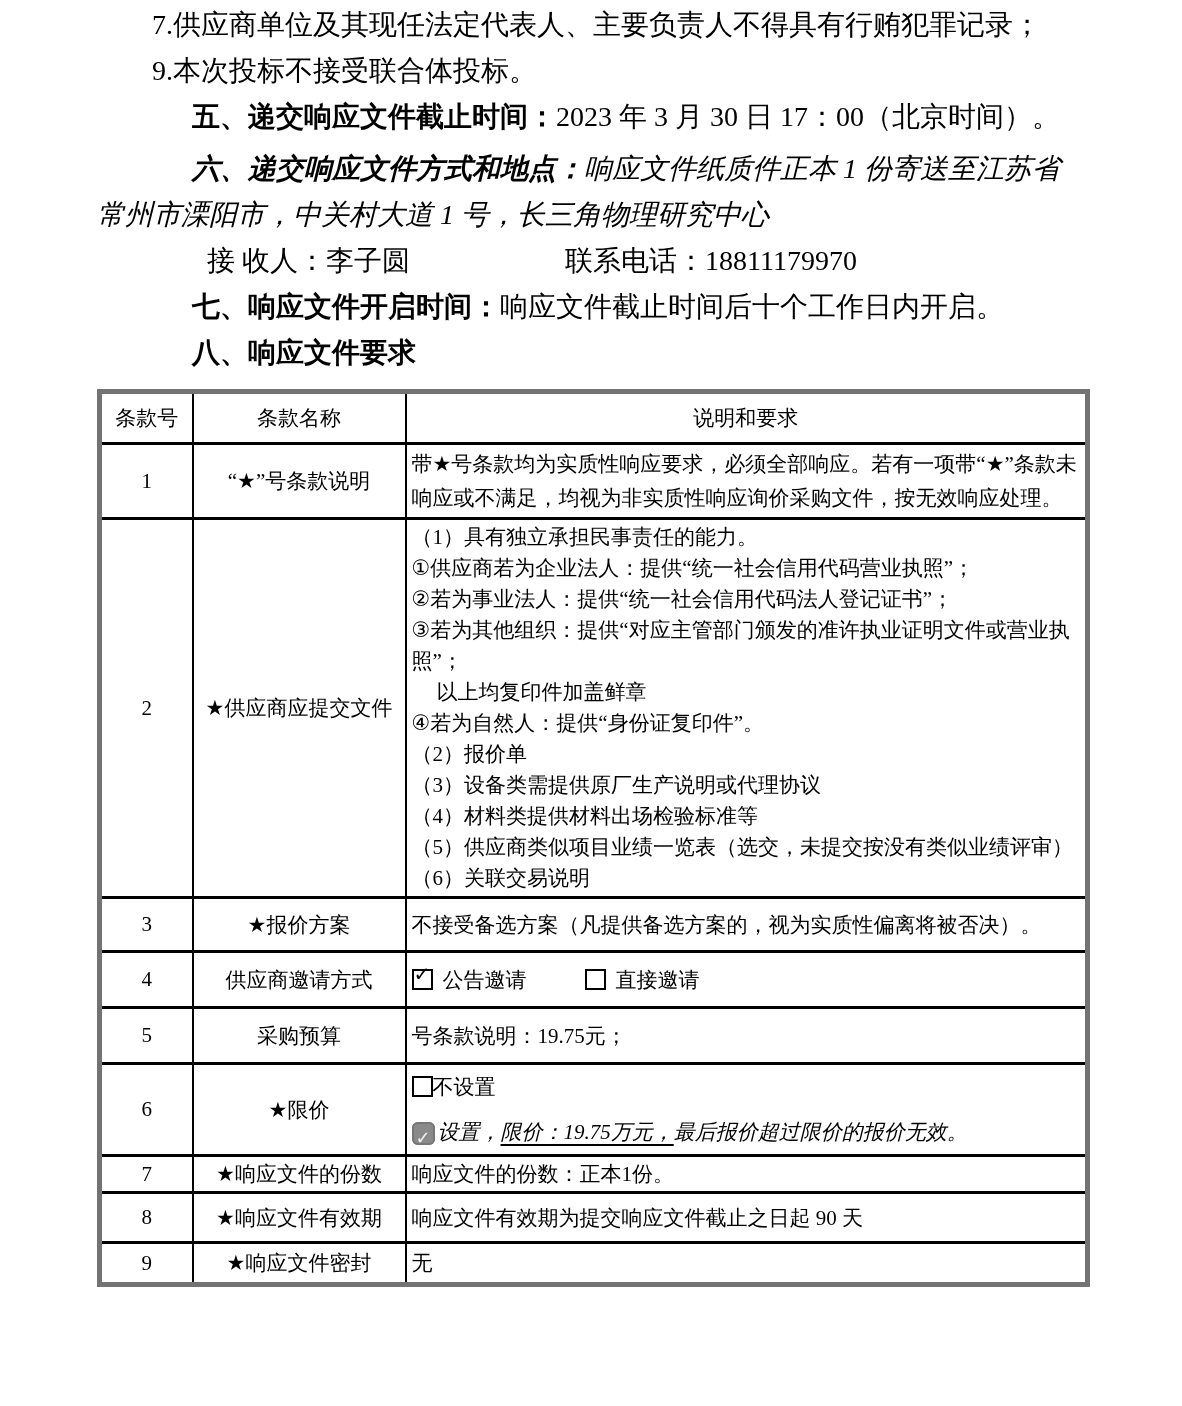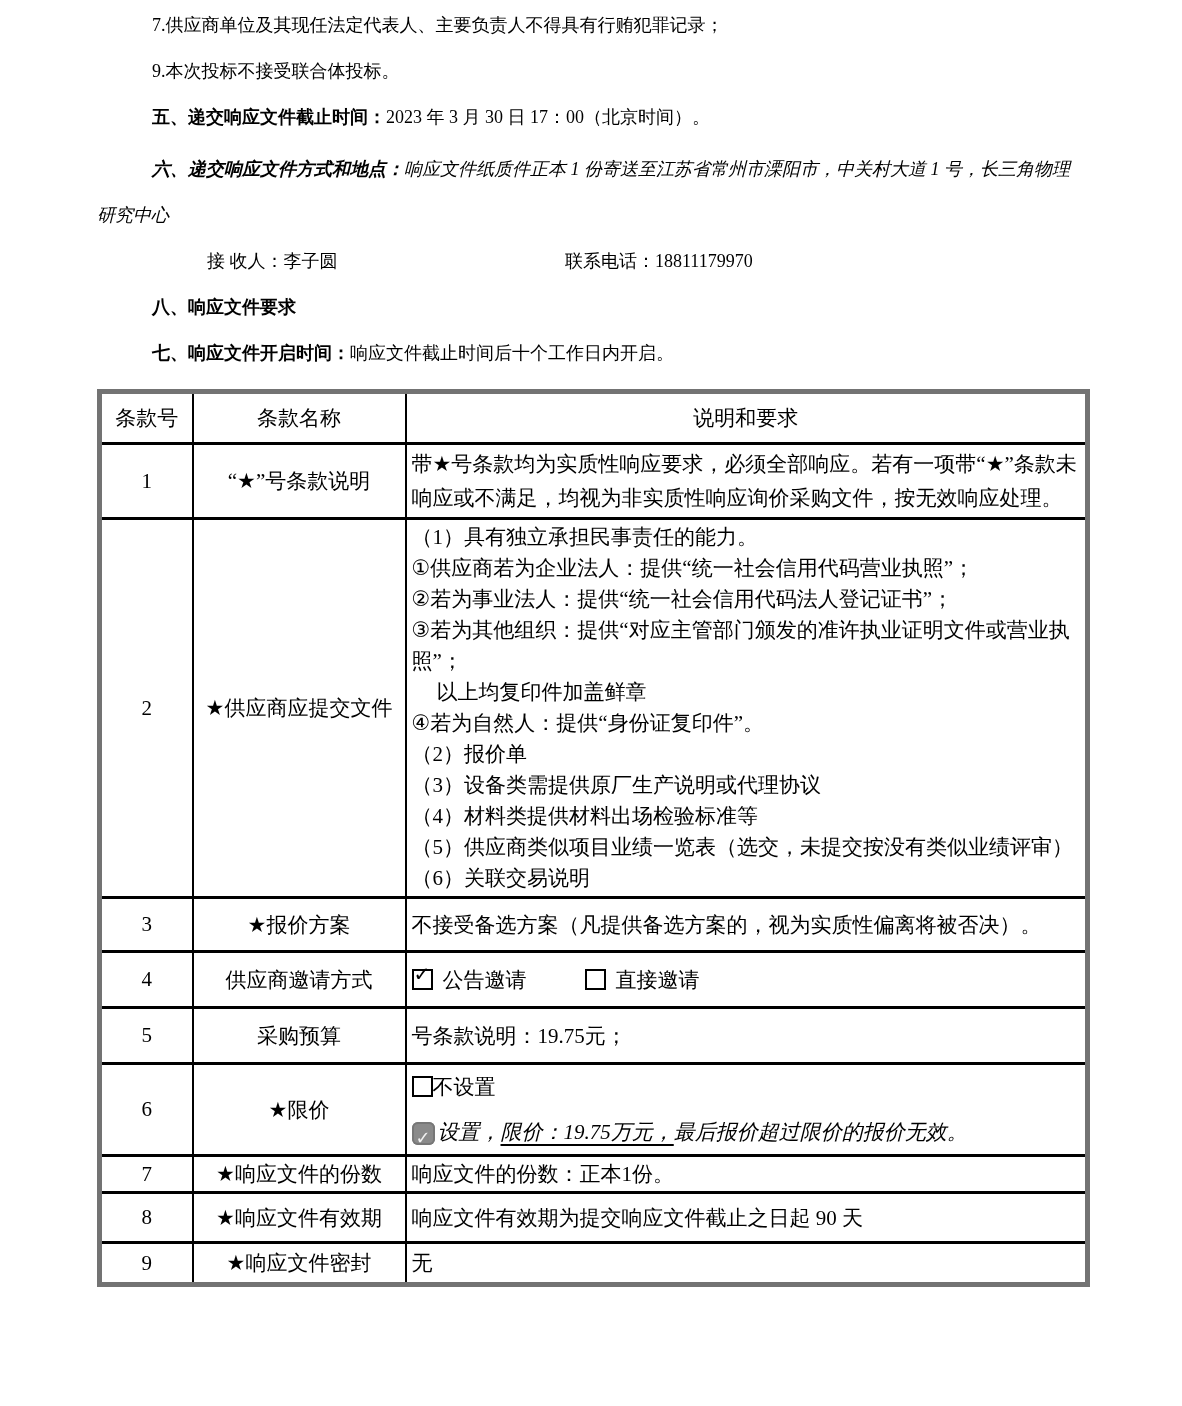--- a/index.html
+++ b/index.html
@@ -2,22 +2,22 @@
 <html><head>
 <meta charset="utf-8">
 <style>
   html,body{margin:0;padding:0;background:#fff;}
   body{
     width:1182px;height:1406px;
     font-family:"Liberation Serif","DejaVu Serif","DejaVu Sans",serif;
     color:#000;overflow:hidden;
   }
   .page{padding:2px 97px 0 97px;}
-  .para{margin:0;font-size:18px;line-height:46px;text-indent:55px;}
-  .para b{font-weight:bold;}
+  .para{margin:0;font-size:28px;line-height:46px;text-indent:55px;}
+  .para b{font-weight:bold;margin-left:40px;}
   .sec6{margin-top:6px;font-style:italic;}
   .contact .left{display:inline-block;width:413px;}
   
   table.req{
     border-collapse:collapse;table-layout:fixed;
     width:988px;margin-top:13px;
   }
   table.req{border:5px solid #737373;}
   table.req td{
     border-left:2px solid #000;border-right:2px solid #000;
@@ -75,23 +75,23 @@
 
   <p class="para">7.供应商单位及其现任法定代表人、主要负责人不得具有行贿犯罪记录；</p>
   <p class="para">9.本次投标不接受联合体投标。</p>
 
   <p class="para"><b>五、递交响应文件截止时间：</b><span>2023 年 3 月 30 日 17：00（北京时间）。</span></p>
 
   <p class="para sec6"><b>六、递交响应文件方式和地点：</b><span>响应文件纸质件正本 1 份寄送至江苏省常州市溧阳市，中关村大道 1 号，长三角物理研究中心</span></p>
 
   <p class="para contact"><span class="left">接 收人：李子圆</span><span>联系电话：18811179970</span></p>
 
+  <p class="para"><b>七、响应文件开启时间：</b><span>响应文件截止时间后十个工作日内开启。</span></p>
+
   <p class="para"><b>八、响应文件要求</b></p>
-
-  <p class="para"><b>七、响应文件开启时间：</b><span>响应文件截止时间后十个工作日内开启。</span></p>
 
   <table class="req">
     <colgroup>
         <col class="c1">
         <col class="c2">
         <col class="c3">
       </colgroup>
 
     <tbody>
         <tr class="rh-h">

